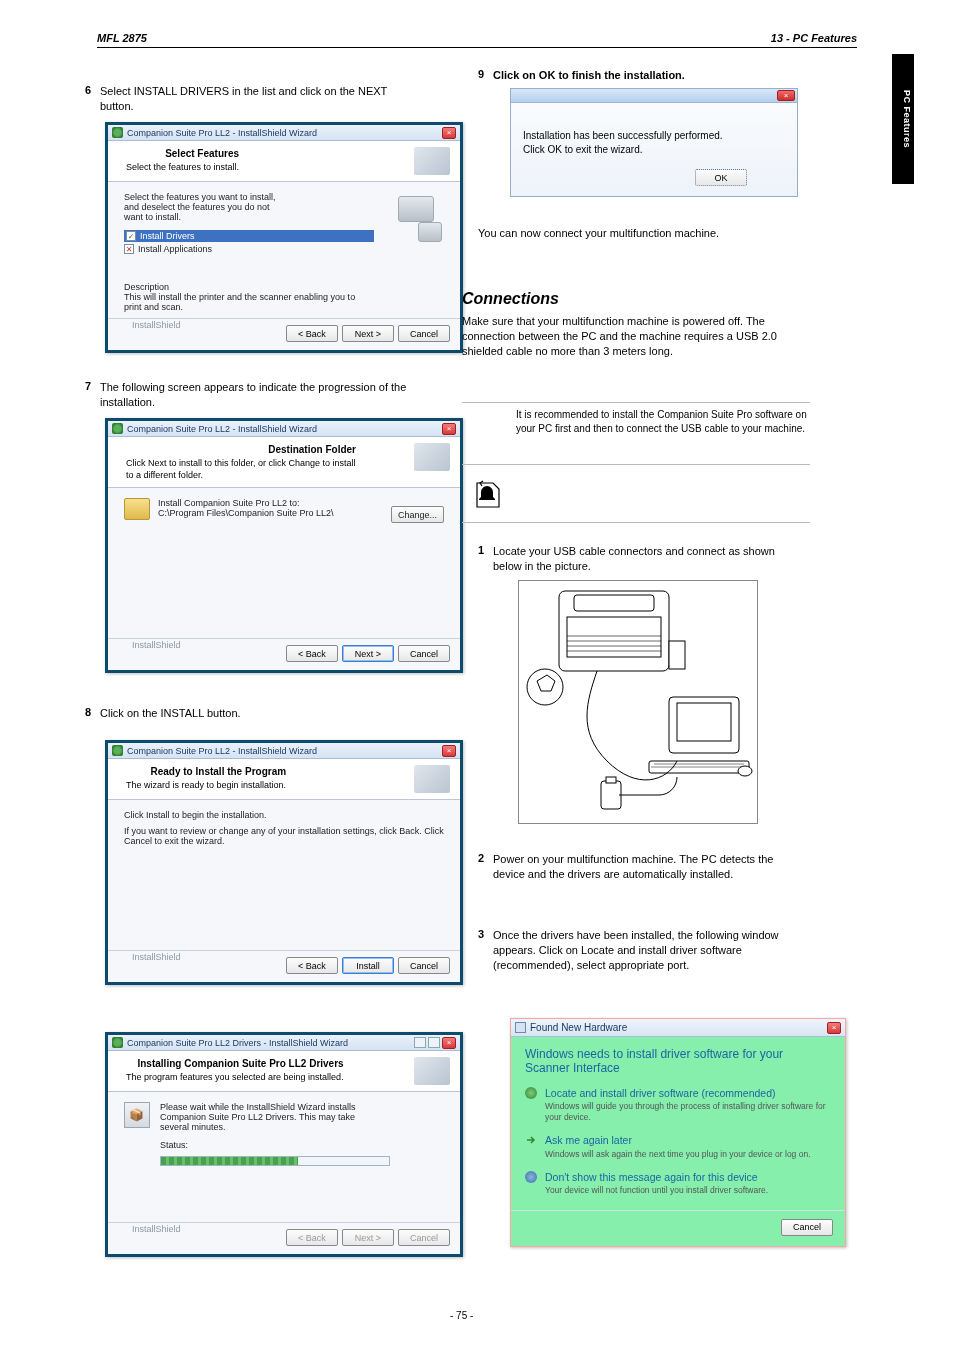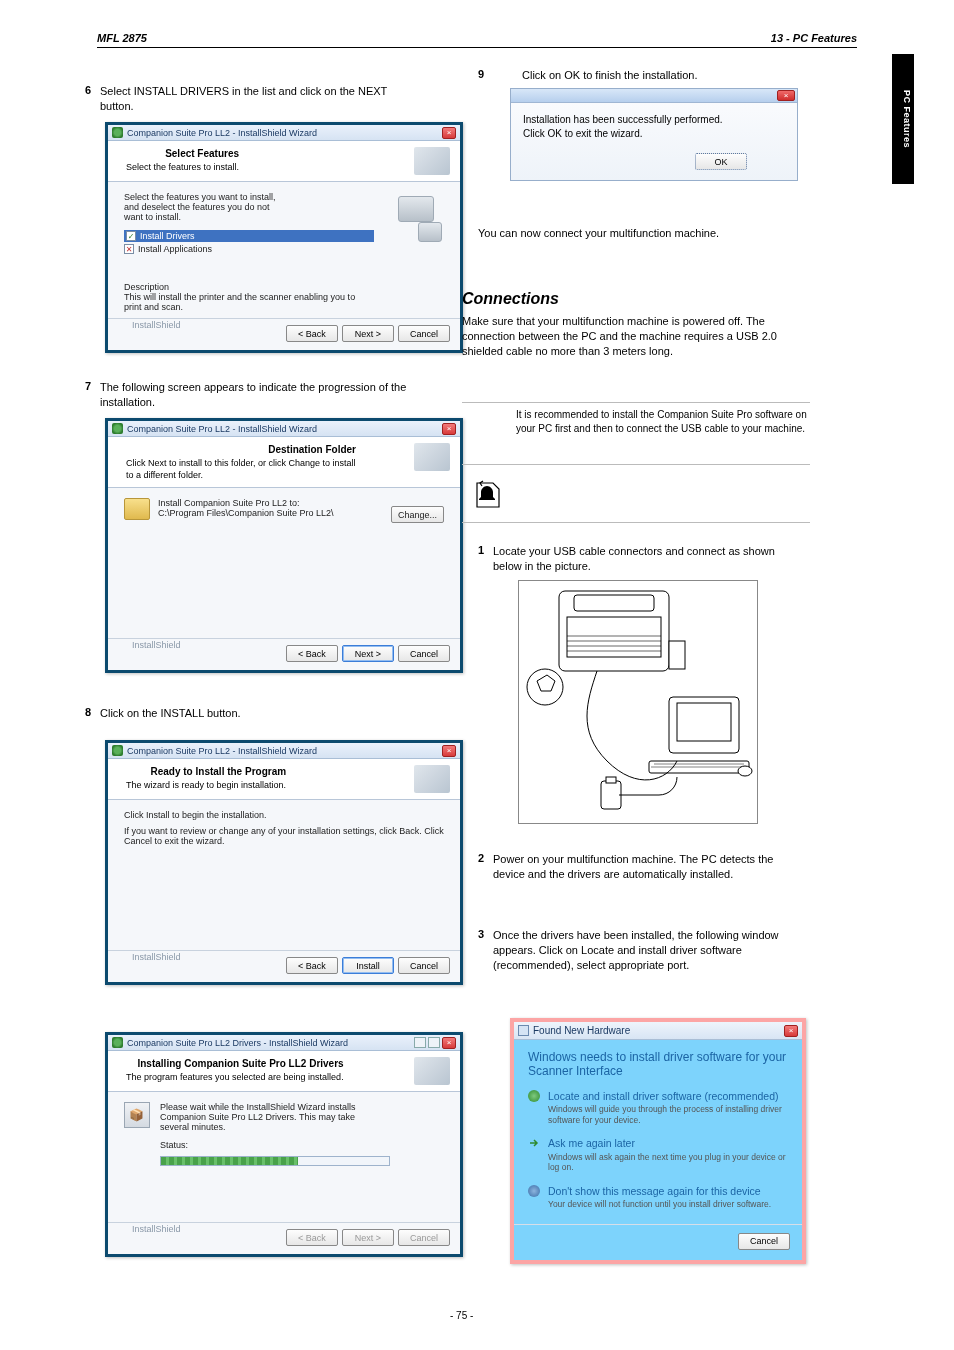--- a/index.html
+++ b/index.html
@@ -159,21 +159,21 @@
     border-bottom:1px solid #9fb6d3;
     position:relative;
   }
   .bubble .bar .red {
     position:absolute; right:2px; top:1px;
     width:18px;height:11px;
     background:linear-gradient(#f06a6a,#cf2d2d);
     border:1px solid #a02020;border-radius:2px;
     color:#fff;font-size:8px;text-align:center;line-height:9px;
   }
-  .bubble .inner { padding:10px 12px 40px 12px; line-height:1.35; }
+  .bubble .inner { padding:10px 12px 40px 12px; line-height:1.35;margin-top:16px; }
   .bubble .ok {
     width:50px;
     margin-left:16px;
   }
   .separator { position:absolute; border-top:1px solid #bbb; }
 
   
   .note-icon {
     position:absolute;
     width:34px;height:30px;
@@ -183,23 +183,23 @@
   
   .usb-art {
     position:absolute;
     border:1px solid #888;
     background:#fff;
   }
 
   
   .fnh {
     position:absolute;
-    width:296px;
-    border:4px solid #fca5a5;
-    background:#7dd3fc;
+    width:336px;
+    border:1px solid #fca5a5;
+    background:#86efac;
     box-shadow:1px 1px 3px rgba(0,0,0,.25);
   }
   .fnh .titlebar {
     background:linear-gradient(#eef4fc,#d8e5f4);
     height:18px;
   }
   .fnh .fnh-title {
     padding:10px 14px 6px 14px;
     font-size:12px;
     color:#1b64a4;
@@ -391,21 +391,21 @@
   </div>
   <div class="footer">
     <div class="footer-brand">InstallShield</div>
     <div class="btn disabled">&lt; Back</div>
     <div class="btn disabled">Next &gt;</div>
     <div class="btn disabled">Cancel</div>
   </div>
 </div>
 
 <div class="step-num" style="left:478px; top:68px;">9</div>
-<div class="step-text" style="left:522px; top:68px;">Click on OK to finish the installation.</div>
+<div class="step-text" style="left:493px; top:68px;font-weight:bold;">Click on OK to finish the installation.</div>
 
 <div class="bubble" style="left:510px; top:88px; width:288px;">
   <div class="bar">
     <div class="red">×</div>
   </div>
   <div class="inner">
     <div>Installation has been successfully performed.</div>
     <div>Click OK to exit the wizard.</div>
   </div>
   <div style="position:absolute; right:50px; bottom:10px;">

